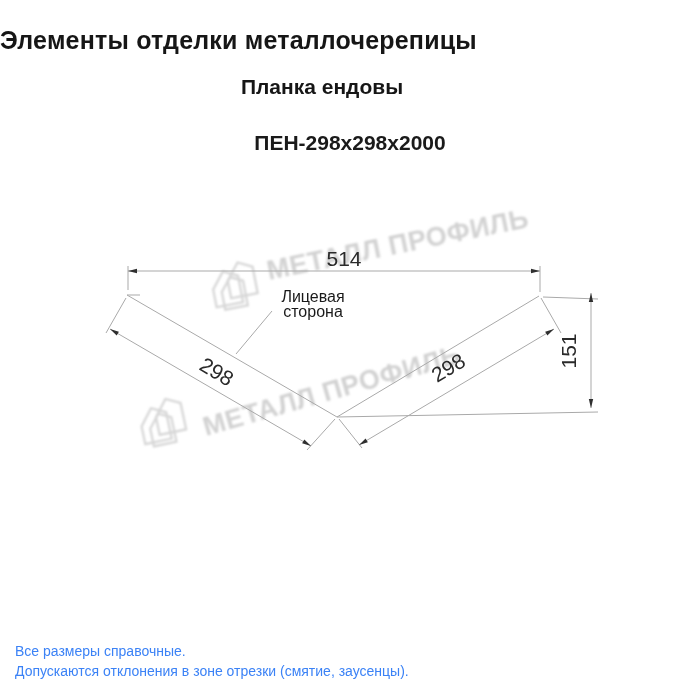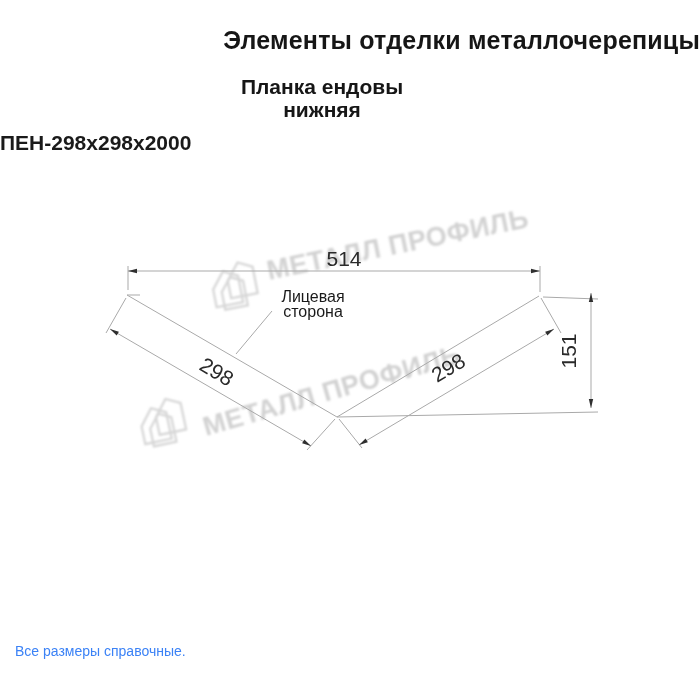--- a/index.html
+++ b/index.html
@@ -14,21 +14,21 @@
     background: #ffffff;
     overflow: hidden;
     font-family: "Liberation Sans", "DejaVu Sans", sans-serif;
     color: #151515;
   }
   .title {
     position: absolute;
     top: 26px;
     left: 0;
     width: 700px;
-    text-align: right;
+    text-align: left;
     font-size: 25px;
     font-weight: bold;
     letter-spacing: 0.2px;
     color: #161616;
   }
   .subtitle {
     position: absolute;
     top: 75px;
     left: 0;
     width: 644px;
@@ -36,21 +36,21 @@
     font-size: 21px;
     font-weight: bold;
     line-height: 23px;
     color: #161616;
   }
   .product-code {
     position: absolute;
     top: 131px;
     left: 0;
     width: 700px;
-    text-align: left;
+    text-align: center;
     font-size: 21px;
     font-weight: bold;
     color: #1a1a1a;
   }
   .drawing {
     position: absolute;
     top: 0;
     left: 0;
   }
   .notes {
@@ -91,21 +91,20 @@
 </style>
 </head>
 <body>
 
 <div class="page">
 
   <div class="title">Элементы отделки металлочерепицы</div>
 
   <div class="subtitle">
     <div>Планка ендовы</div>
-    <div>нижняя</div>
   </div>
 
   <div class="product-code">ПЕН-298x298x2000</div>
 
   <svg class="drawing" width="700" height="700" viewBox="0 0 700 700">
     <defs>
       <marker id="arr" viewBox="0 0 10 6" refX="9.5" refY="3" markerWidth="10" markerHeight="6" markerUnits="userSpaceOnUse" orient="auto-start-reverse">
         <path d="M0.5,0.8 L9.5,3 L0.5,5.2 Z" fill="#2f2f2f"></path>
       </marker>
       <filter id="wmblur" x="-20%" y="-20%" width="140%" height="140%">
@@ -167,15 +166,16 @@
 
     <g>
       <line class="thin-line" x1="272" y1="311" x2="236" y2="354"></line>
       <text class="label-text" x="313" y="302" text-anchor="middle">Лицевая</text>
       <text class="label-text" x="313" y="317" text-anchor="middle">сторона</text>
     </g>
   </svg>
 
   <div class="notes">
     <div>Все размеры справочные.</div>
+    <div>Допускаются отклонения в зоне отрезки (смятие, заусенцы).</div>
   </div>
 
 </div>
 
 </body></html>

